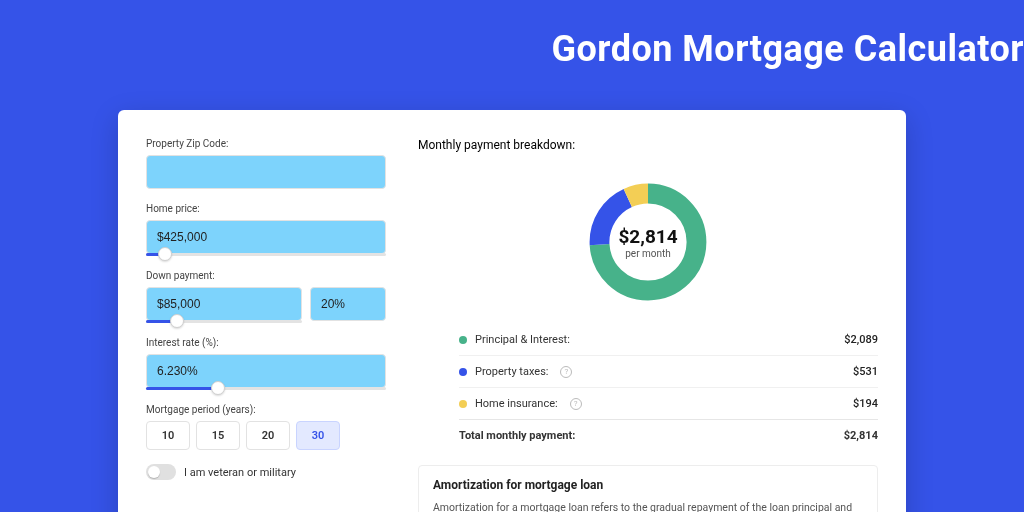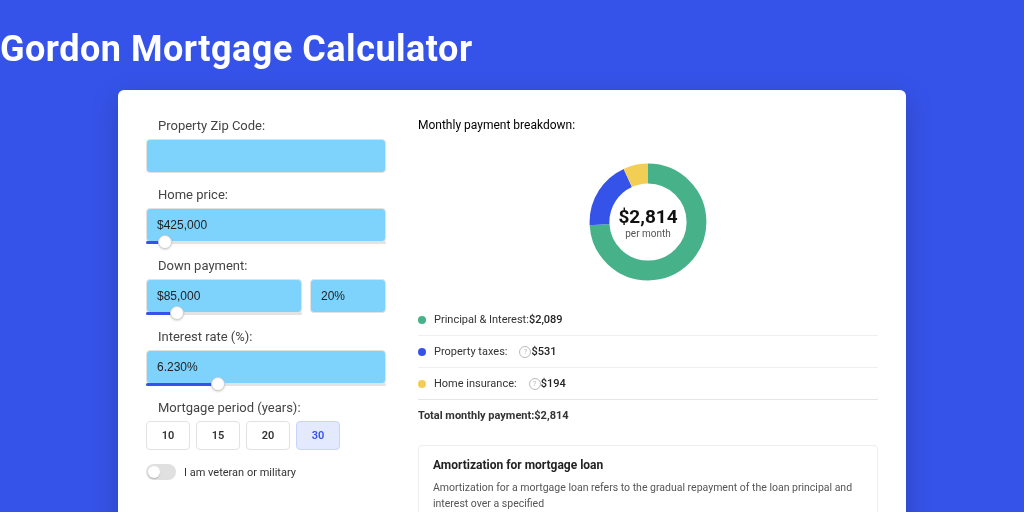--- a/index.html
+++ b/index.html
@@ -5,45 +5,44 @@
   * { box-sizing: border-box; margin: 0; padding: 0; }
   body {
     font-family: -apple-system, BlinkMacSystemFont, "Segoe UI", Roboto, Arial, sans-serif;
     background: #3553E8;
     width: 1024px;
     height: 512px;
     overflow: hidden;
   }
   .page-title {
     color: #fff;
-    text-align: left;
+    text-align: right;
     font-size: 36px;
     font-weight: 700;
-    padding: 28px 0 20px;
+    padding: 28px 0 40px;
     letter-spacing: 0.5px;
   }
   .card {
     background: #fff;
     width: 788px;
     margin: 0 auto;
     border-radius: 6px 6px 0 0;
     padding: 28px 28px 40px;
     display: flex;
     gap: 32px;
     box-shadow: 0 8px 28px rgba(0,0,0,0.18);
   }
   .left { flex: 0 0 240px; }
   .right { flex: 1; }
 
   .lbl {
-    font-size: 13px;
+    font-size: 10px;
     color: #444;
     margin-bottom: 6px;
     display: block;
-    margin-left: 12px;
   }
   .field-group { margin-bottom: 14px; position: relative; }
   .txt {
     width: 100%;
     border: 1px solid #e2e2e2;
     border-radius: 4px;
     padding: 9px 10px;
     font-size: 12px;
     color: #222;
     background: #7dd3fc;
@@ -124,25 +123,26 @@
     position:absolute; inset:0;
     display:flex; flex-direction:column;
     align-items:center; justify-content:center;
     text-align:center;
   }
   .donut-amount { font-size: 19px; font-weight: 700; color:#111; }
   .donut-sub { font-size: 10px; color:#555; }
 
   .legend { margin-top: 4px; }
   .legend-row {
-    display:flex; align-items:center; justify-content:flex-start;
+    display:flex; align-items:center; justify-content:space-between;
     padding: 9px 0;
     border-top: 1px solid #f0f0f0;
     font-size: 11px;
     color:#333;
+    margin-left:41px;
   }
   .legend-row:first-child { border-top:0; }
   .legend-left { display:flex; align-items:center; gap:8px; }
   .dot { width:8px; height:8px; border-radius:50%; display:inline-block; }
   .legend-val { font-weight:500; color:#222; }
   .total-row { font-weight:700; border-top:1px solid #e6e6e6; }
 
   .info-icon {
     width:12px; height:12px; border-radius:50%;
     border:1px solid #bbb; color:#bbb;

